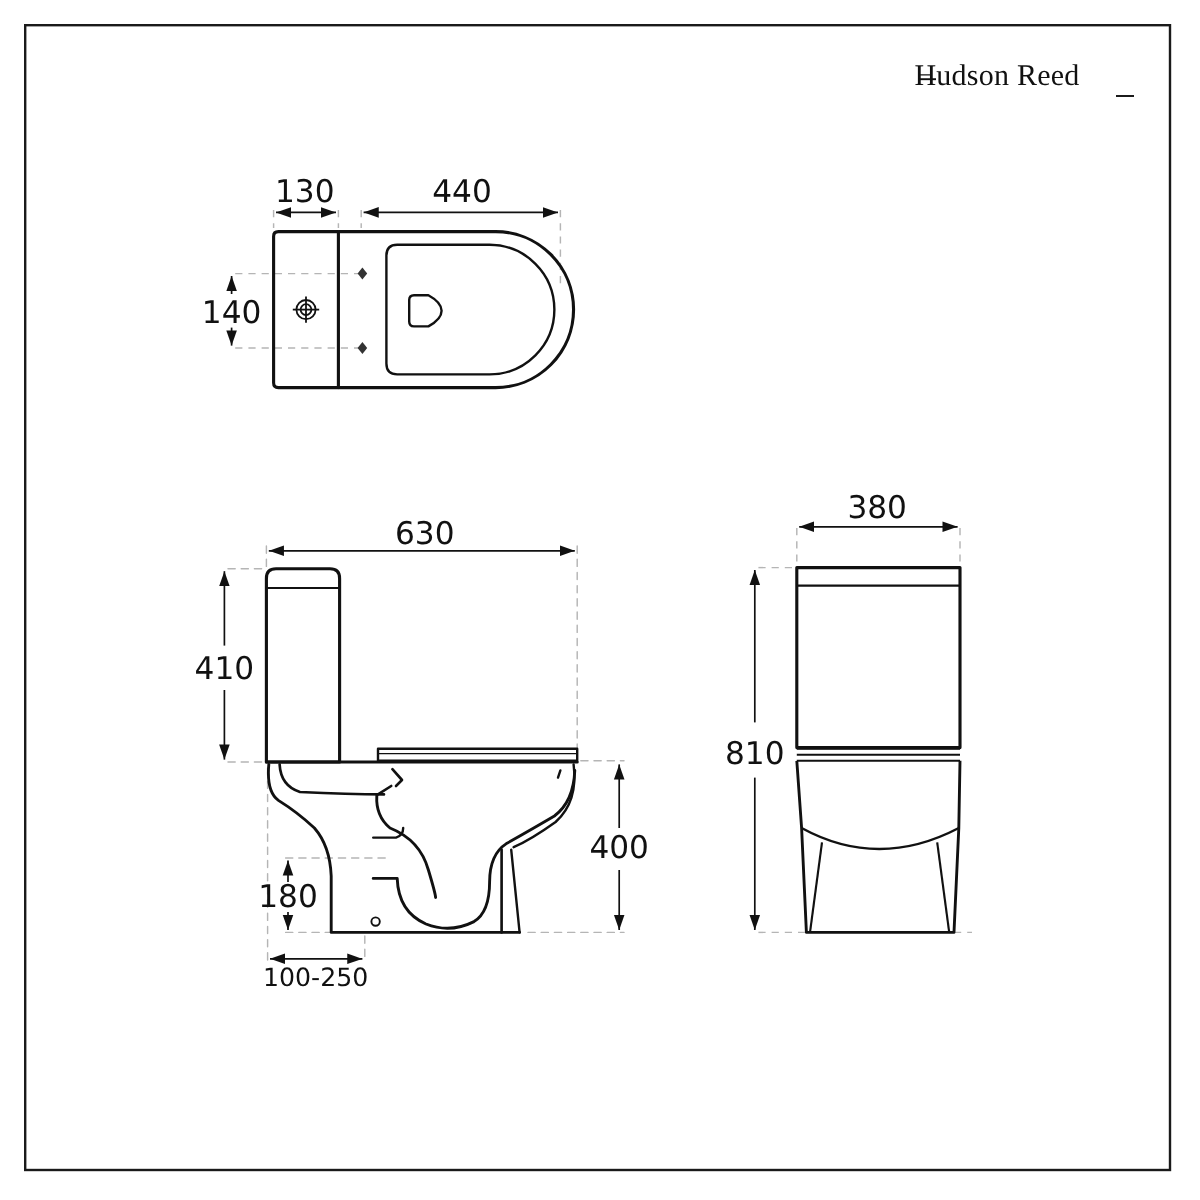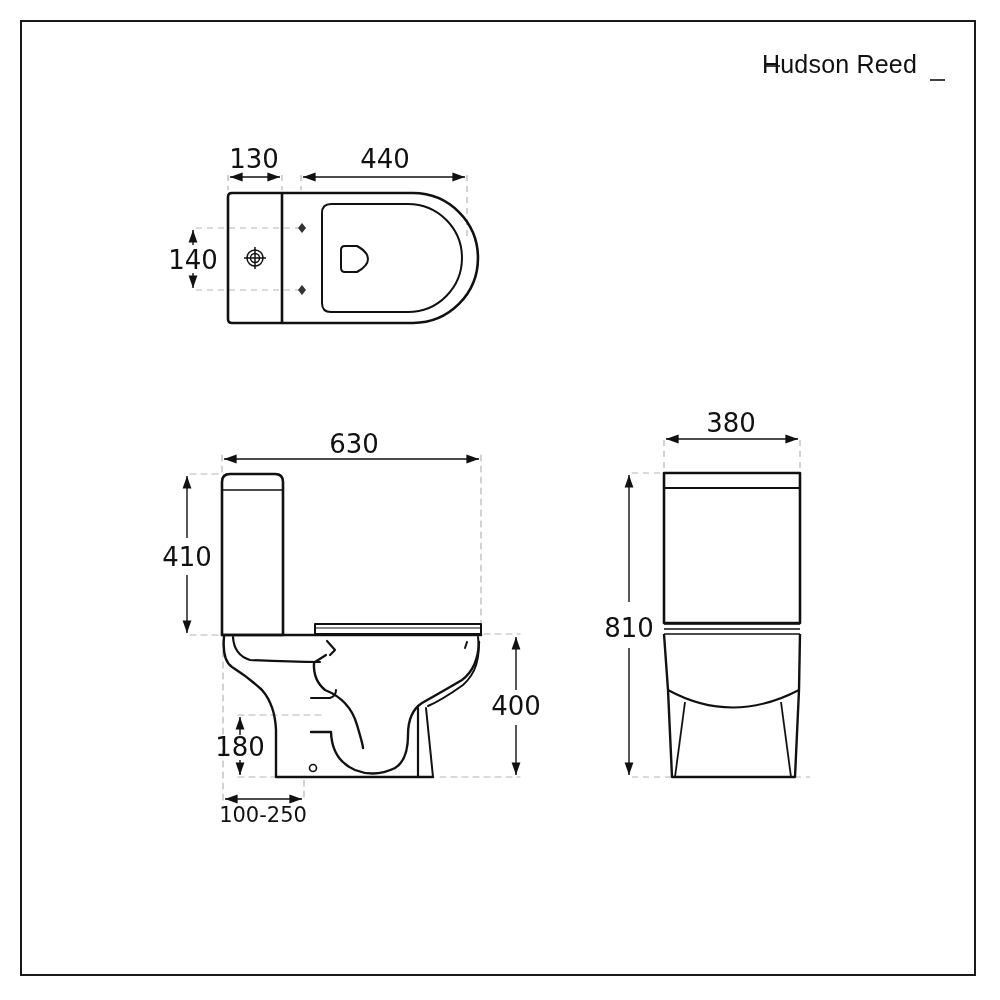--- a/index.html
+++ b/index.html
@@ -3,21 +3,21 @@
   <meta charset="utf-8">
   <style>
     html, body { margin: 0; padding: 0; background: #ffffff; }
     body { width: 1000px; height: 1000px; position: relative; overflow: hidden; }
     .frame {
       position: absolute; left: 20px; top: 20px; width: 956px; height: 956px;
       border: 2px solid #1a1a1a; box-sizing: border-box;
     }
     .brand {
       position: absolute; left: 762px; top: 50px;
-      font-family: Liberation Sans, sans-serif;
+      font-family: Liberation Serif, serif;
       font-size: 25px; color: #111; letter-spacing: 0.2px;
     }
     svg.drawing { position: absolute; left: 0; top: 0; }
     .dim-text {
       font-family: "DejaVu Sans", "Liberation Sans", sans-serif;
       font-size: 26px; fill: #111;
     }
     .dim-text-sm {
       font-family: "DejaVu Sans", "Liberation Sans", sans-serif;
       font-size: 21px; fill: #111;

